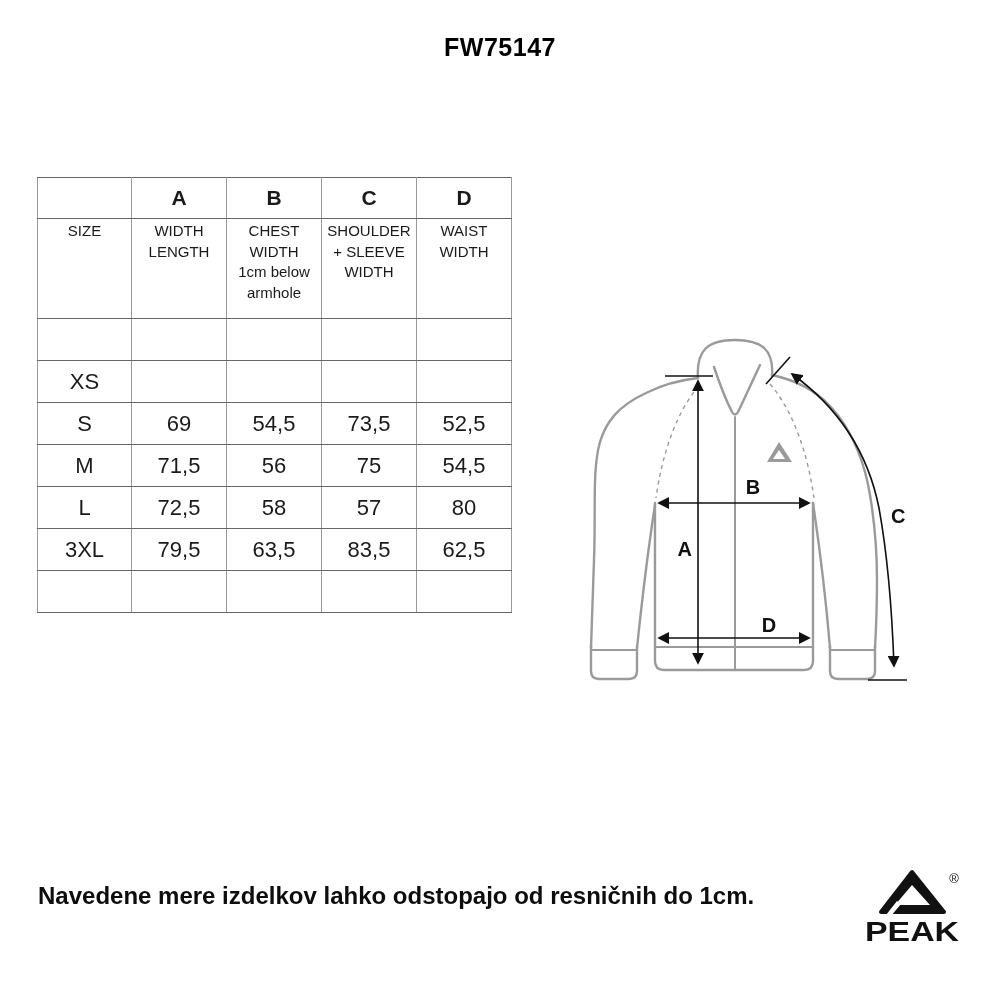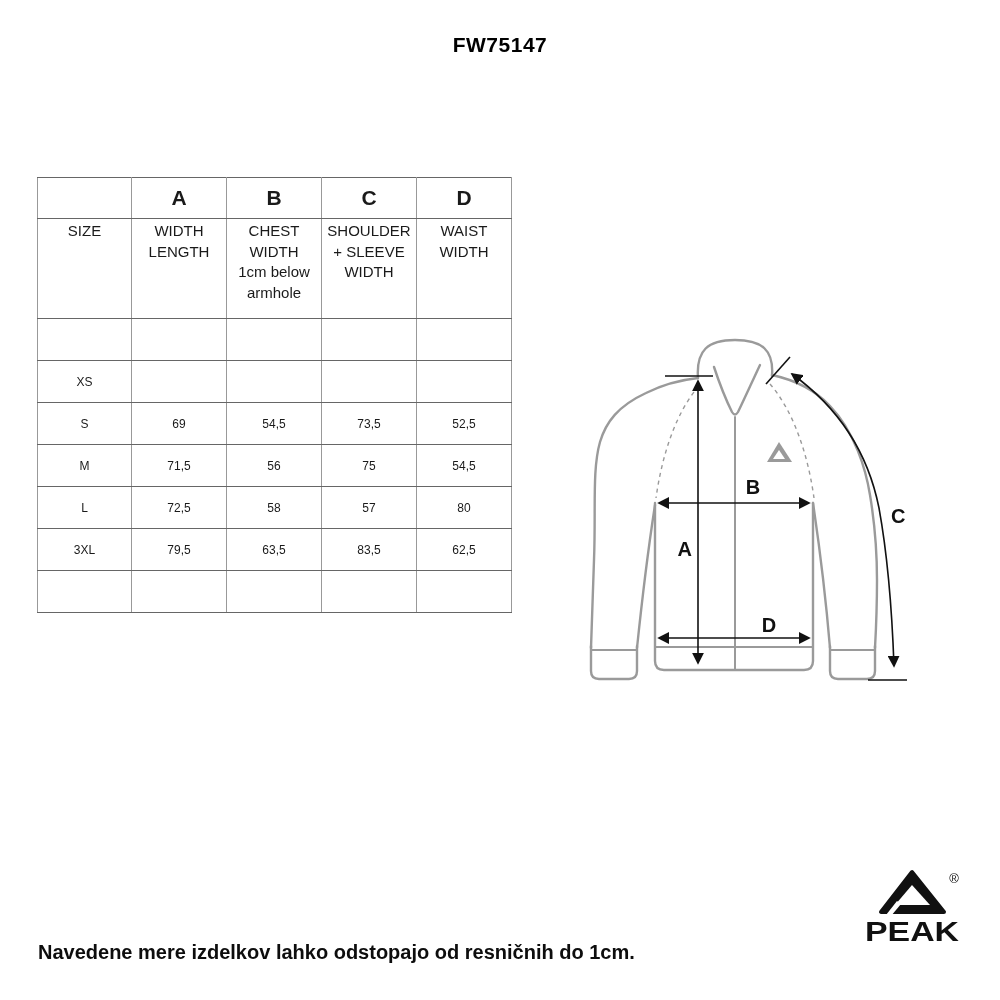--- a/index.html
+++ b/index.html
@@ -1,32 +1,32 @@
 <!DOCTYPE html>
 <html><head>
 <meta charset="utf-8">
 <style>
   html,body { margin:0; padding:0; background:#ffffff; font-family:"Liberation Sans",sans-serif; }
   .page { position:relative; width:1000px; height:1000px; background:#ffffff; overflow:hidden; }
 
   .title { position:absolute; top:33px; left:0; width:1000px; text-align:center;
-           font-size:21px; font-weight:bold; color:#000; letter-spacing:0.5px; }
+           font-size:25px; font-weight:bold; color:#000; letter-spacing:0.5px; }
 
   table.size-table { position:absolute; left:37px; top:177px; width:474px;
                      border-collapse:collapse; table-layout:fixed;
                      border:1.5px solid #333333; }
   table.size-table td { border-left:1px solid #999999; border-right:1px solid #999999;
                         border-top:1px solid #666666; border-bottom:1px solid #666666;
                         text-align:center; padding:0; color:#1a1a1a; overflow:hidden; }
   tr.letter-row td { height:40px; font-size:21px; font-weight:bold; vertical-align:middle; }
   tr.desc-row td { height:97px; vertical-align:top; padding-top:2px;
                    font-size:15px; line-height:1.38; white-space:pre-line; }
-  tr.data-row td { height:41px; font-size:12px; vertical-align:middle; }
+  tr.data-row td { height:41px; font-size:22px; vertical-align:middle; }
 
-  .footer-note { position:absolute; left:38px; top:941px; font-size:20px;
+  .footer-note { position:absolute; left:38px; top:882px; font-size:24px;
                  font-weight:bold; color:#0d0d0d;text-align:center; }
 
   .jacket-wrap { position:absolute; left:570px; top:330px; width:345px; height:370px; }
   .peak-logo-wrap { position:absolute; left:860px; top:866px; width:108px; height:88px; }
 </style>
 </head>
 <body>
 
 <div class="page">
 

